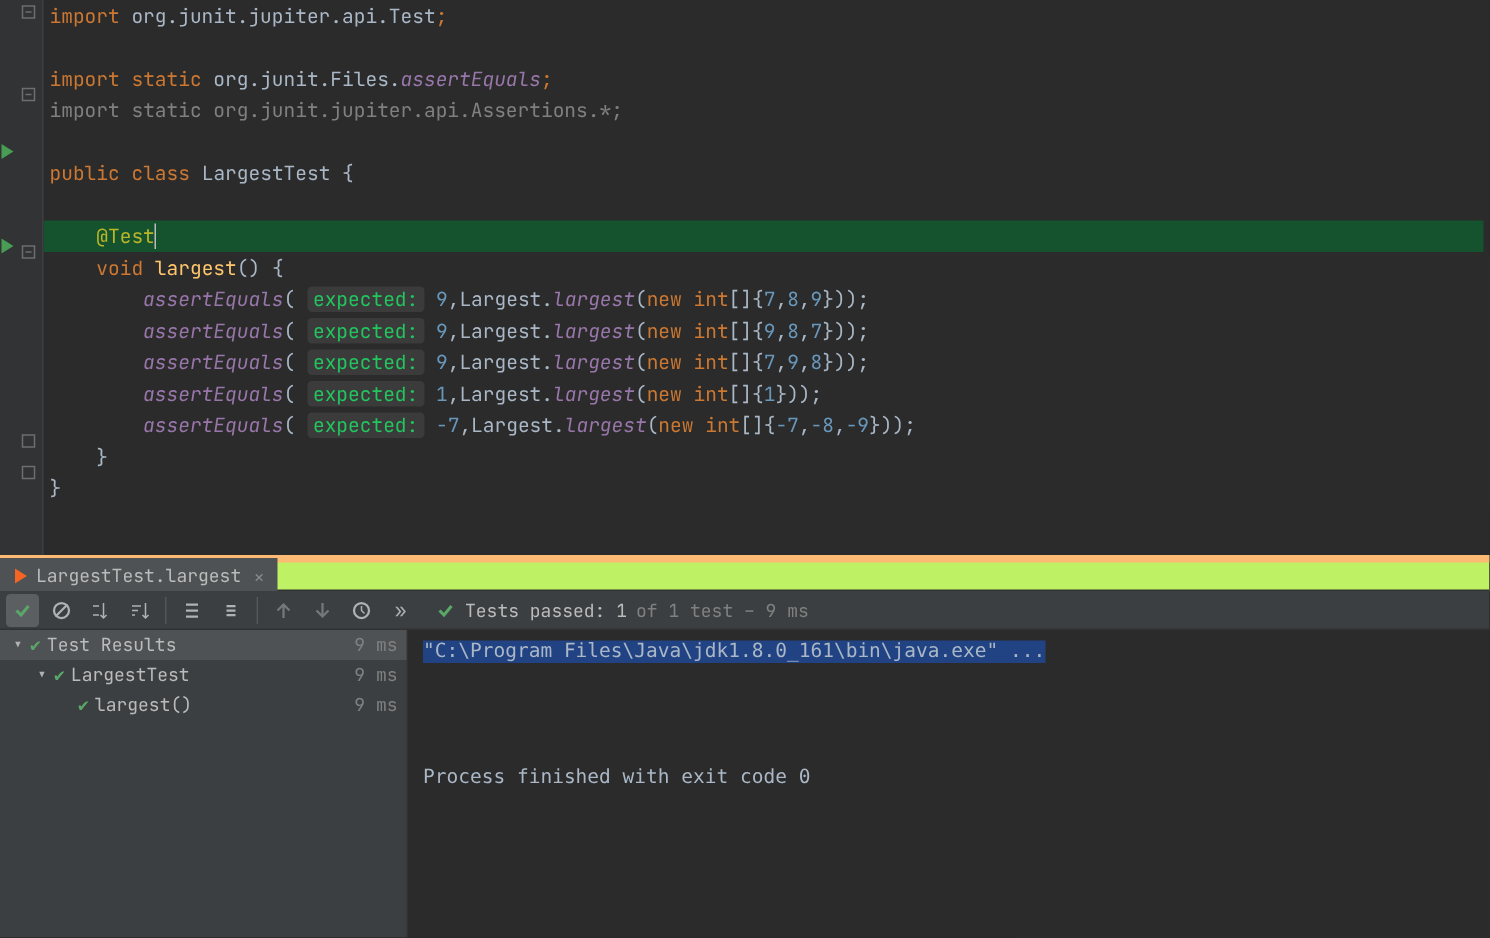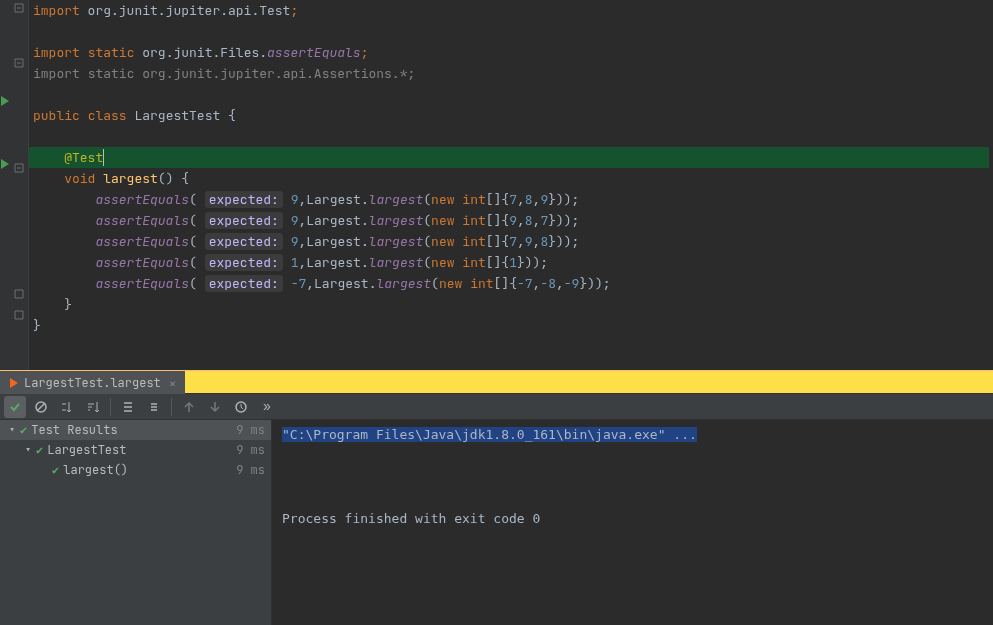--- a/index.html
+++ b/index.html
@@ -49,31 +49,31 @@
     border-right: 1px solid #bbbbbb;
   }
   
   .kw    { color: #cc7832; text-align: center; }
   .id    { color: #a9b7c6; }
   .decl  { color: #a9b7c6; }
   .ann   { color: #bbb529; }
   .num   { color: #6897bb; }
   .meth  { color: #ffc66d; }
   .ital  { color: #9876aa; font-style: italic; margin-top: 40px; }
-  .hint  { color: #c4b5fd; background:#3b3b3b; border-radius:3px; padding:0 4px; font-style: normal;}
+  .hint  { color: #22c55e; background:#3b3b3b; border-radius:3px; padding:0 4px; font-style: normal;}
   .p     { color: #a9b7c6; }
 
   
   .run-tab-bar {
     height: 24px;
-    background: #fde047;
-    border-top: 1px solid #fdba74;
+    background: #bef264;
+    border-top: 5px solid #fdba74;
     border-bottom: 1px solid #323232;
     display: flex;
-    align-items: flex-start;
+    align-items: center;
   }
   .run-tab {
     height: 24px;
     background: #4e5254;
     display: flex;
     align-items: center;
     padding: 0 8px;
     gap: 4px;
     font-size: 12px;
     color: #bbbbbb;
@@ -257,20 +257,27 @@
   </div>
   <div class="tool-btn">
     <svg width="14" height="14">
         <circle cx="7" cy="7" r="5" stroke="#afb1b3" fill="none" stroke-width="1.5"></circle>
         <path d="M7 4 v3 l2 2" stroke="#afb1b3" fill="none"></path>
       </svg>
   </div>
   <div class="tool-btn">
       <span style="color:#afb1b3">»</span>
     </div>
+  <div class="summary">
+    <svg width="14" height="14">
+        <path d="M3 7 L6 10 L11 4" stroke="#59a869" stroke-width="2" fill="none"></path>
+      </svg>
+    <span class="passed"><span>Tests passed:</span> <span>1</span></span>
+    <span>of 1 test – 9 ms</span>
+  </div>
 </div>
 
 <div class="run-body">
   <div class="test-tree">
     <div class="tree-row header">
       <span class="tree-arrow">▾</span>
       <span class="tree-pass">✔</span>
       <span>Test Results</span>
       <span class="tree-time">9 ms</span>
     </div>

